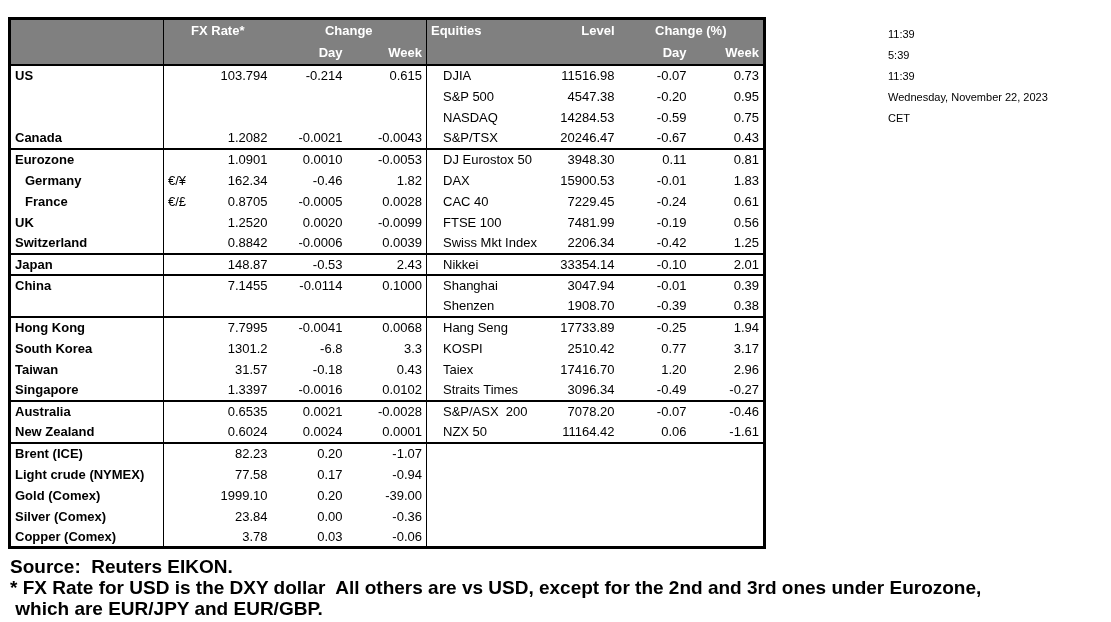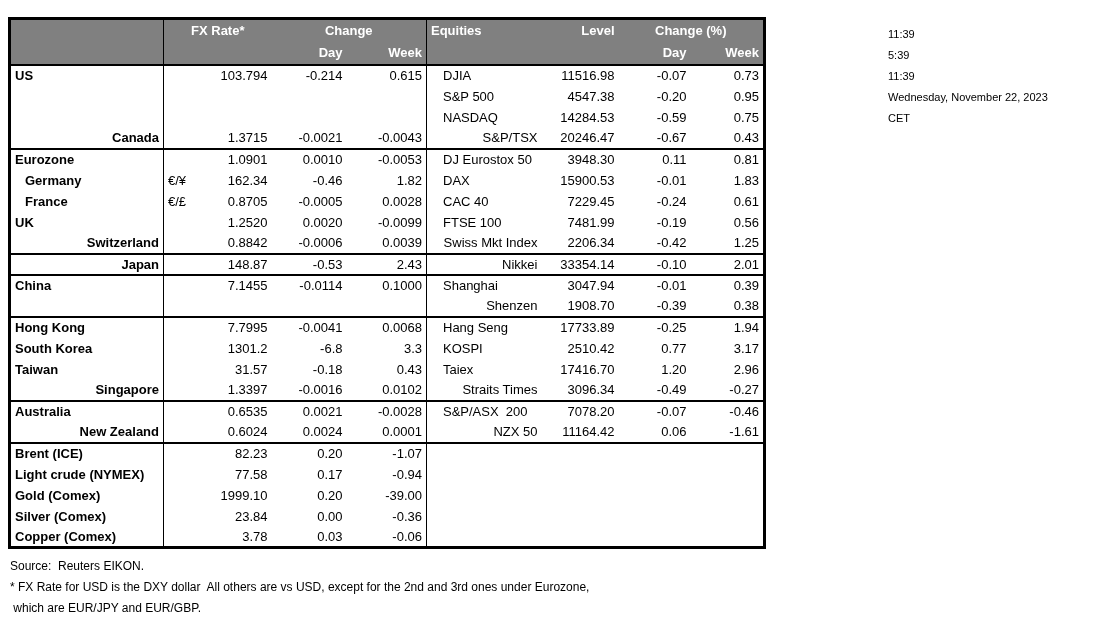--- a/index.html
+++ b/index.html
@@ -41,30 +41,30 @@
   .c1    { border-right: 1px solid var(--border-color); }
   .eqcol { border-left: 1px solid var(--border-color); }
   .lbl   { font-weight: bold; text-align: left; }
   .indent{ padding-left: 14px; }
   .sym   { text-align: left; font-weight: normal; }
   .num   { text-align: right; }
   .eq    { text-align: left; white-space: pre; padding-left: 16px; }
   .right { text-align: right; margin-top: 17px; }
   .center{ text-align: center; }
   .left  { text-align: left; }
-  tr.group-end td { border-bottom: 2px solid var(--border-color); text-align: right; }
+  tr.group-end td { border-bottom: 2px solid var(--border-color); }
 
   .info-panel {
     position: absolute; left: 888px; top: 24px;
     font-size: 11px; line-height: 21px;
     font-weight: normal;
   }
   .footer {
     position: absolute; left: 10px; top: 556px;
-    font-size: 12px; font-weight: normal; line-height: 21px;
+    font-size: 19px; font-weight: bold; line-height: 21px;
   }
   .footer-line { white-space: pre; }
 </style>
 </head>
 <body>
 
 <div class="canvas">
 
   <table class="market-table">
     <colgroup>
@@ -129,21 +129,21 @@
           <td class="num"></td>
           <td class="num"></td>
           <td class="eq eqcol">NASDAQ</td>
           <td class="num">14284.53</td>
           <td class="num">-0.59</td>
           <td class="num">0.75</td>
         </tr>
         <tr class="group-end">
           <td class="lbl c1">Canada</td>
           <td class="sym"></td>
-          <td class="num">1.3715</td>
+          <td class="num">1.2082</td>
           <td class="num">-0.0021</td>
           <td class="num">-0.0043</td>
           <td class="eq eqcol">S&amp;P/TSX</td>
           <td class="num">20246.47</td>
           <td class="num">-0.67</td>
           <td class="num">0.43</td>
         </tr>
         <tr>
           <td class="lbl c1">Eurozone</td>
           <td class="sym"></td>

